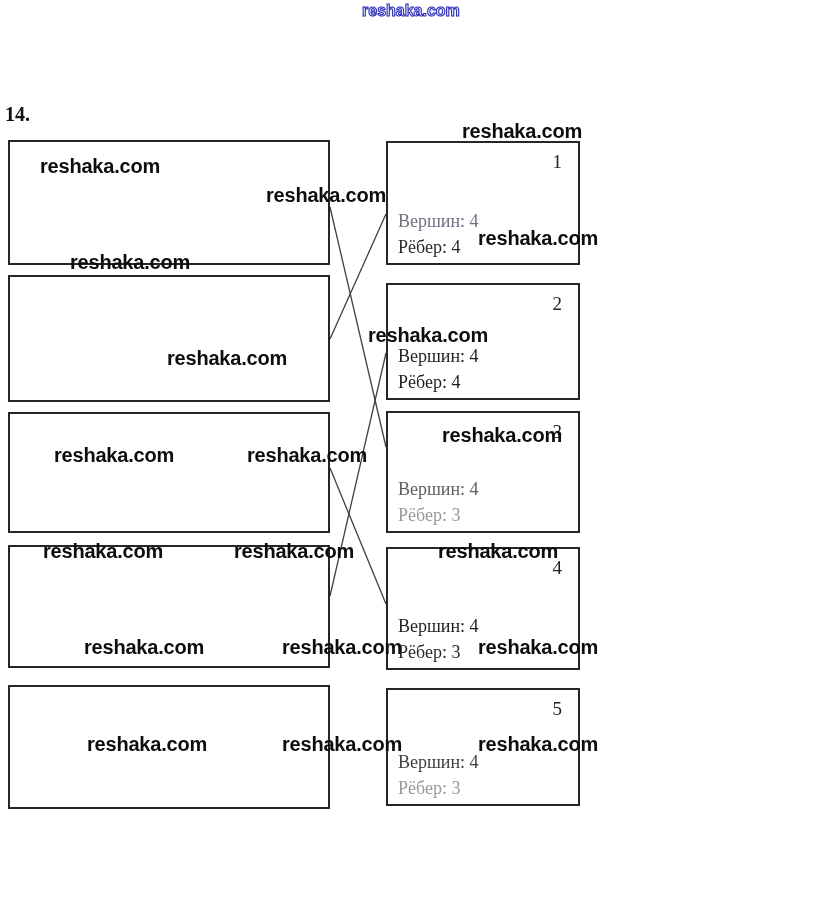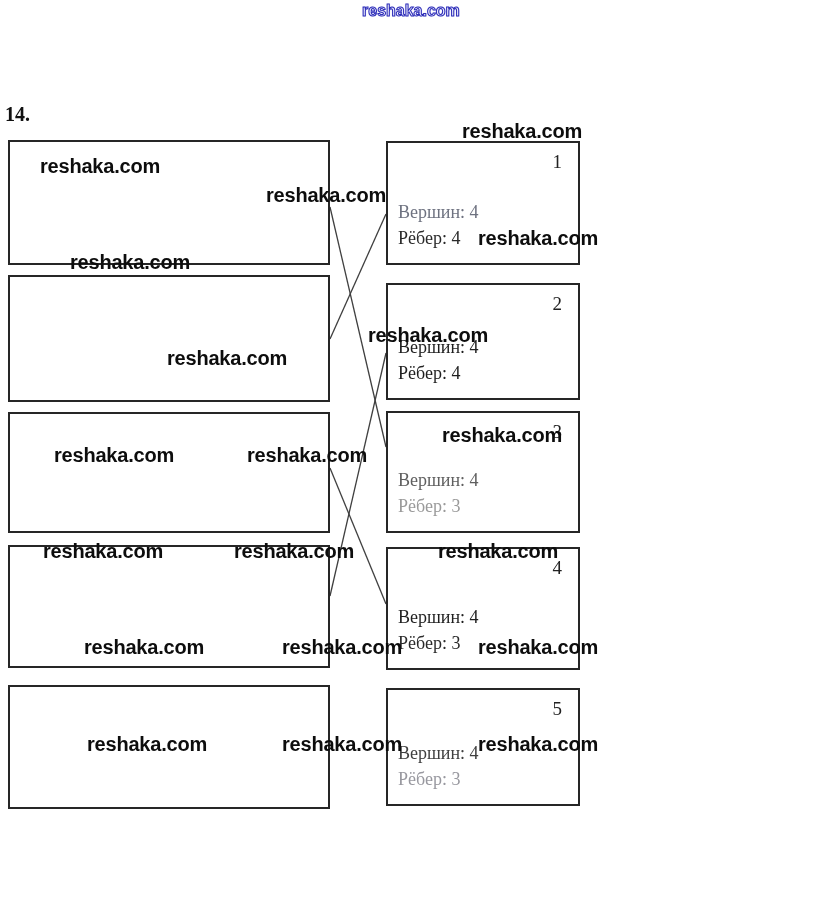--- a/index.html
+++ b/index.html
@@ -43,21 +43,21 @@
   .box-number {
     position: absolute;
     top: 8px;
     right: 16px;
     font-size: 19px;
     color: #222;
   }
   .desc-lines {
     position: absolute;
     left: 10px;
-    bottom: 12px;
+    bottom: 3px;
     font-size: 18px;
     line-height: 26px;
     white-space: nowrap;
     margin-top: 32px;
   }
   .wm {
     position: absolute;
     font-family: "Liberation Sans", sans-serif;
     font-weight: 700;
     font-size: 20px;

